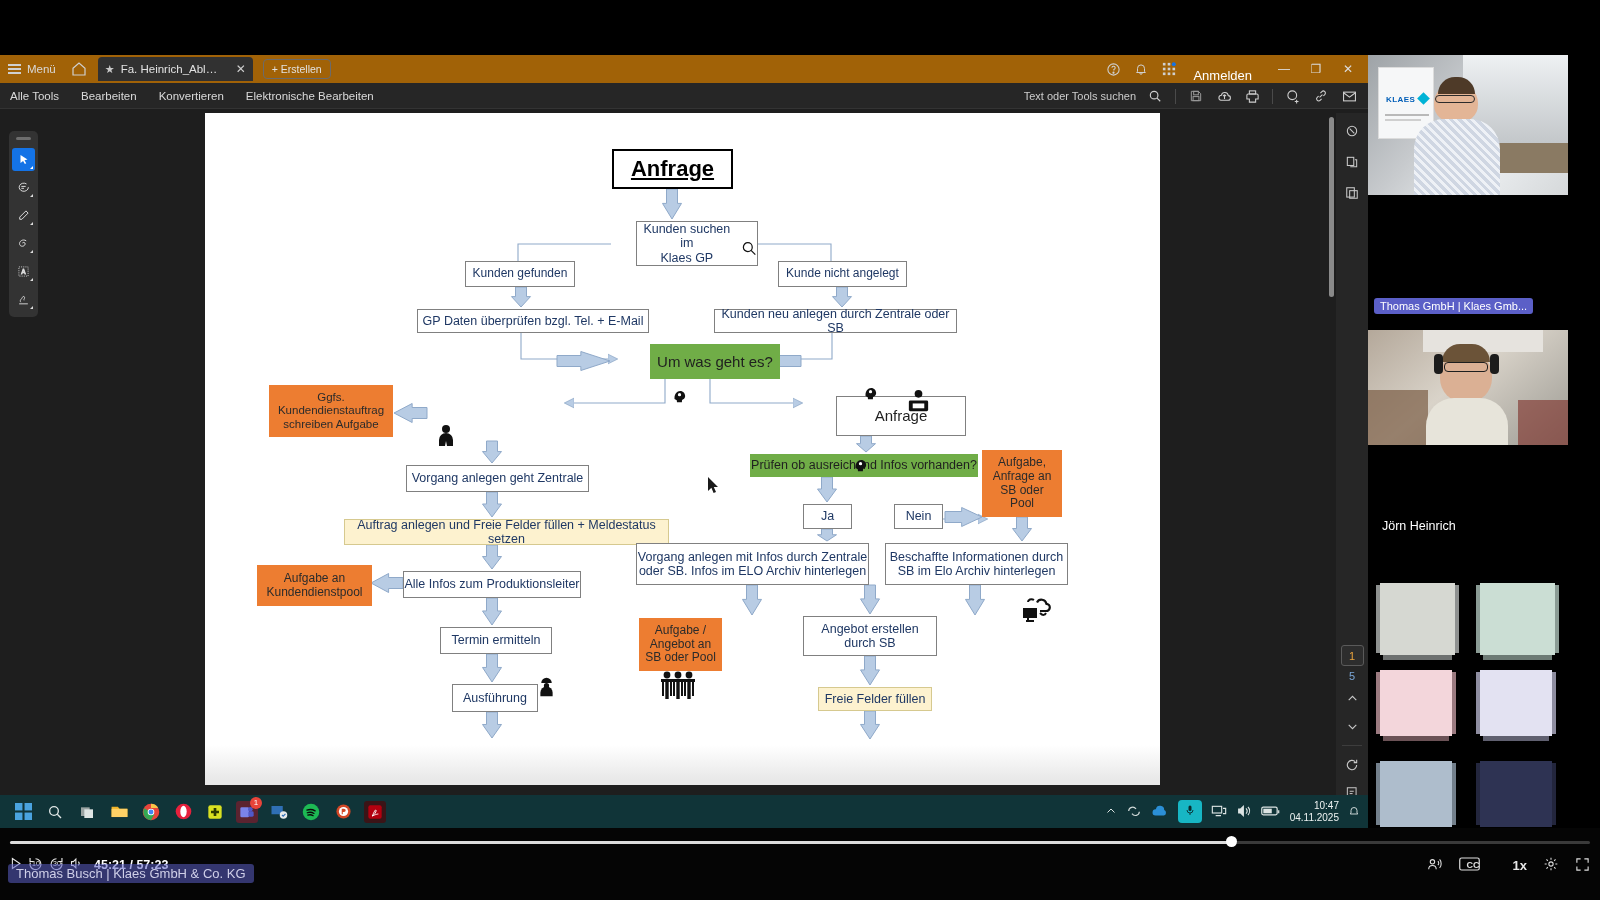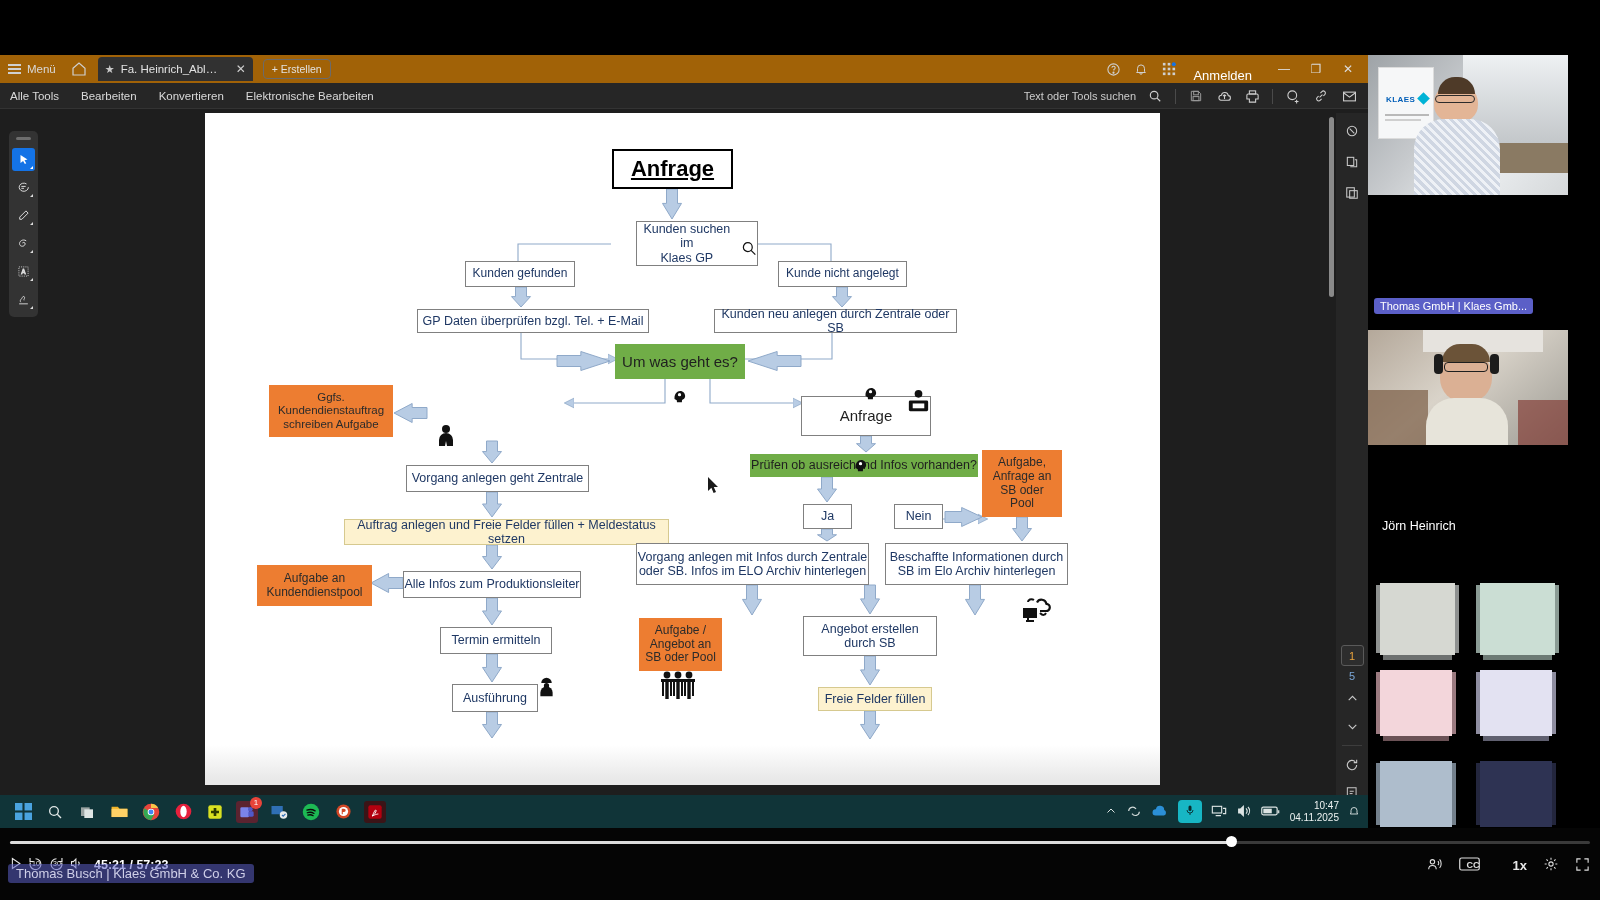--- a/index.html
+++ b/index.html
@@ -72,21 +72,21 @@
   
   .fc { position:absolute; left:0; top:0; width:955px; height:672px; }
   .node { position:absolute; border:1px solid #808080; background:#fff; display:flex;
       align-items:center; justify-content:center; text-align:center; color:#1f3864;
       font-family:"Liberation Sans", sans-serif; line-height:1.15; }
   .node.green { background:#70ad47; border-color:#70ad47; color:#1f1f1f; }
   .node.orange { background:#ed7d31; border-color:#ed7d31; color:#2b2b2b; }
   .node.cream { background:#fdf2cf; border-color:#d6c98f; color:#1f3864; }
   .node.title { border:2px solid #000; color:#000; font-weight:bold; font-size:22px; }
   .node.title span { text-decoration:underline; }
-  .node.big { font-size:16px; color:#1f1f1f; }
+  .node.big { font-size:16px; color:#1f1f1f;margin-left:35px; }
 
   svg.edges { position:absolute; left:0; top:0; width:955px; height:672px; overflow:visible; }
 
   .pic { position:absolute; }
 
   
   #vpanel { position:absolute; left:1368px; top:55px; width:200px; height:790px; background:#000; }
   .vtile { position:relative; width:200px; background:#000; overflow:hidden; }
   .vname { position:absolute; left:6px; bottom:6px; background:#5b5fc7; color:#fff; font-size:11px;
       padding:2px 6px; border-radius:3px; white-space:nowrap; max-width:192px; overflow:hidden; }

